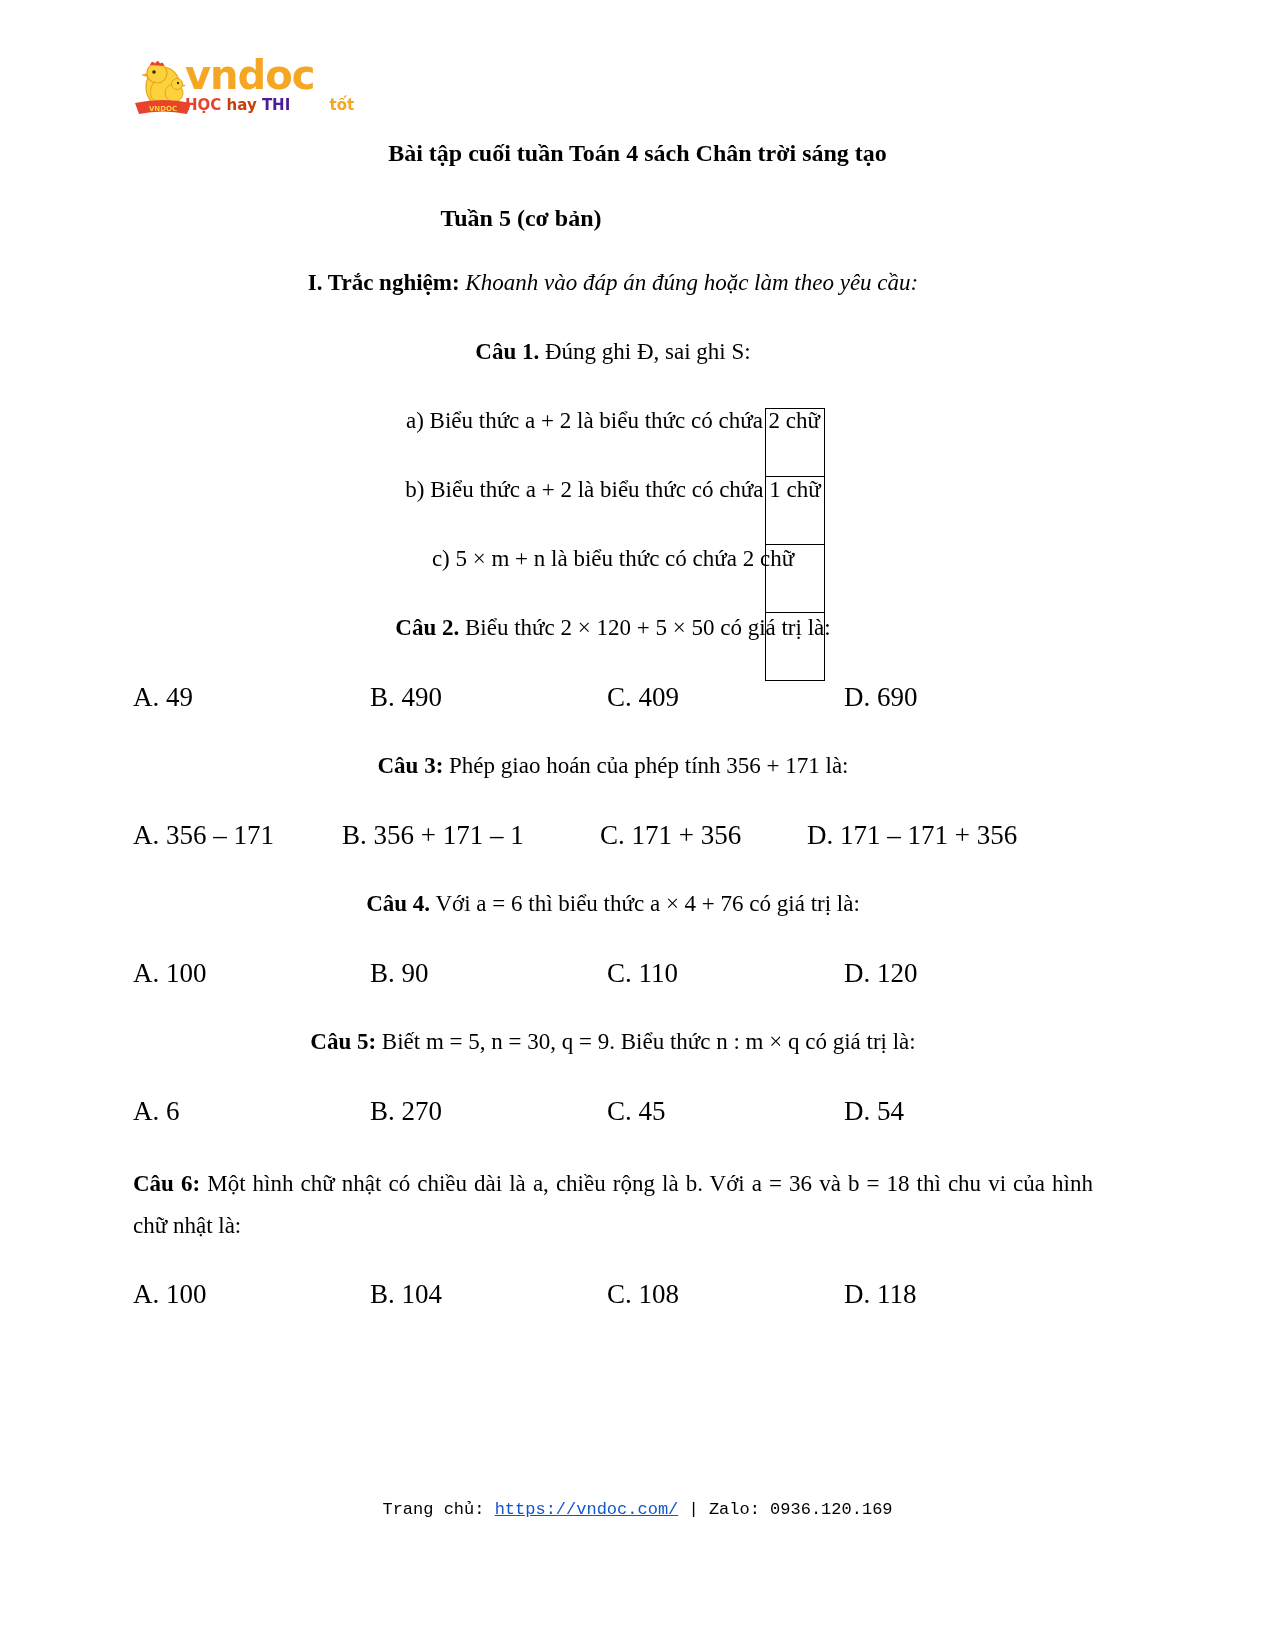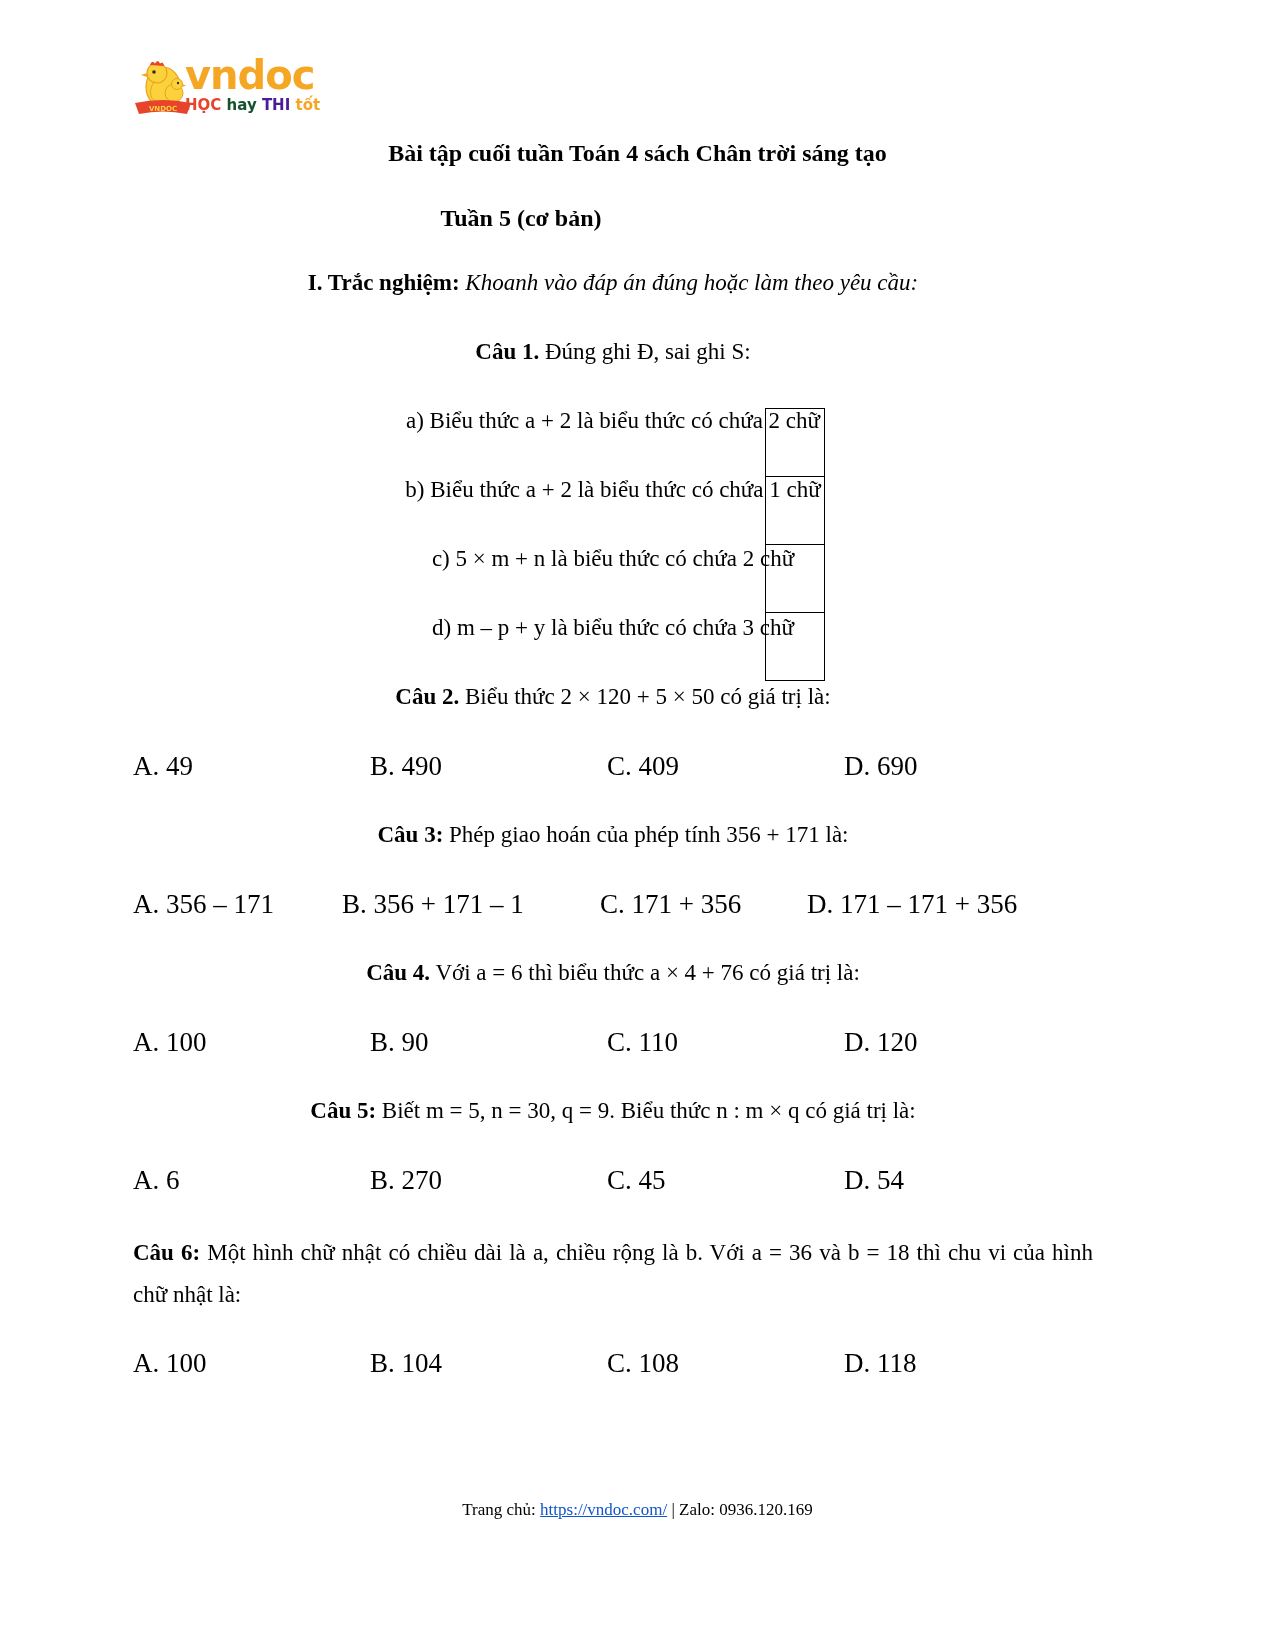--- a/index.html
+++ b/index.html
@@ -48,23 +48,23 @@
   }
   .logo-tag {
     font-family: "DejaVu Sans", sans-serif;
     font-weight: 700;
     font-size: 15px;
     line-height: 18px;
     margin-top: 1px;
     white-space: nowrap;
   }
   .tag-hoc { color: #E8432C; }
-  .tag-hay { color: #14532d; }
+  .tag-hay { color: #c2410c; }
   .tag-thi { color: #4c1d95; }
-  .tag-tot { color: #F5A623; }
+  .tag-tot { color: #F5A623; margin-left: 34px; }
 
   
   .doc-title {
     position: absolute;
     left: 0;
     top: 140px;
     width: 1275px;
     text-align: center;
     font-size: 24px;
     font-weight: 700;
@@ -130,21 +130,21 @@
     box-sizing: border-box;
   }
 
   
   .footer {
     position: absolute;
     left: 0;
     top: 1500px;
     width: 1275px;
     text-align: center;
-    font-family: Liberation Serif, serif;
+    font-family: Liberation Mono, monospace;
     font-size: 17px;
     color: #000000;
   }
   .footer a {
     color: #1155CC;
     text-decoration: underline;
   }
 </style>
 </head>
 <body>
@@ -184,21 +184,20 @@
 
   <div class="body-area">
 
     <p class="p"><span class="b">I. Trắc nghiệm:</span><span class="i"> Khoanh vào đáp án đúng hoặc làm theo yêu cầu:</span></p>
 
     <p class="p"><span class="b">Câu 1.</span><span> Đúng ghi Đ, sai ghi S:</span></p>
 
     <p class="p">a) Biểu thức a + 2 là biểu thức có chứa 2 chữ</p>
     <p class="p">b) Biểu thức a + 2 là biểu thức có chứa 1 chữ</p>
     <p class="p">c) 5 × m + n là biểu thức có chứa 2 chữ</p>
-    <p class="p">d) m – p + y là biểu thức có chứa 3 chữ</p>
 
     <p class="p"><span class="b">Câu 2.</span><span> Biểu thức 2 × 120 + 5 × 50 có giá trị là:</span></p>
 
     <div class="opts opt-eq">
       <span>A. 49</span>
       <span>B. 490</span>
       <span>C. 409</span>
       <span>D. 690</span>
     </div>
 

